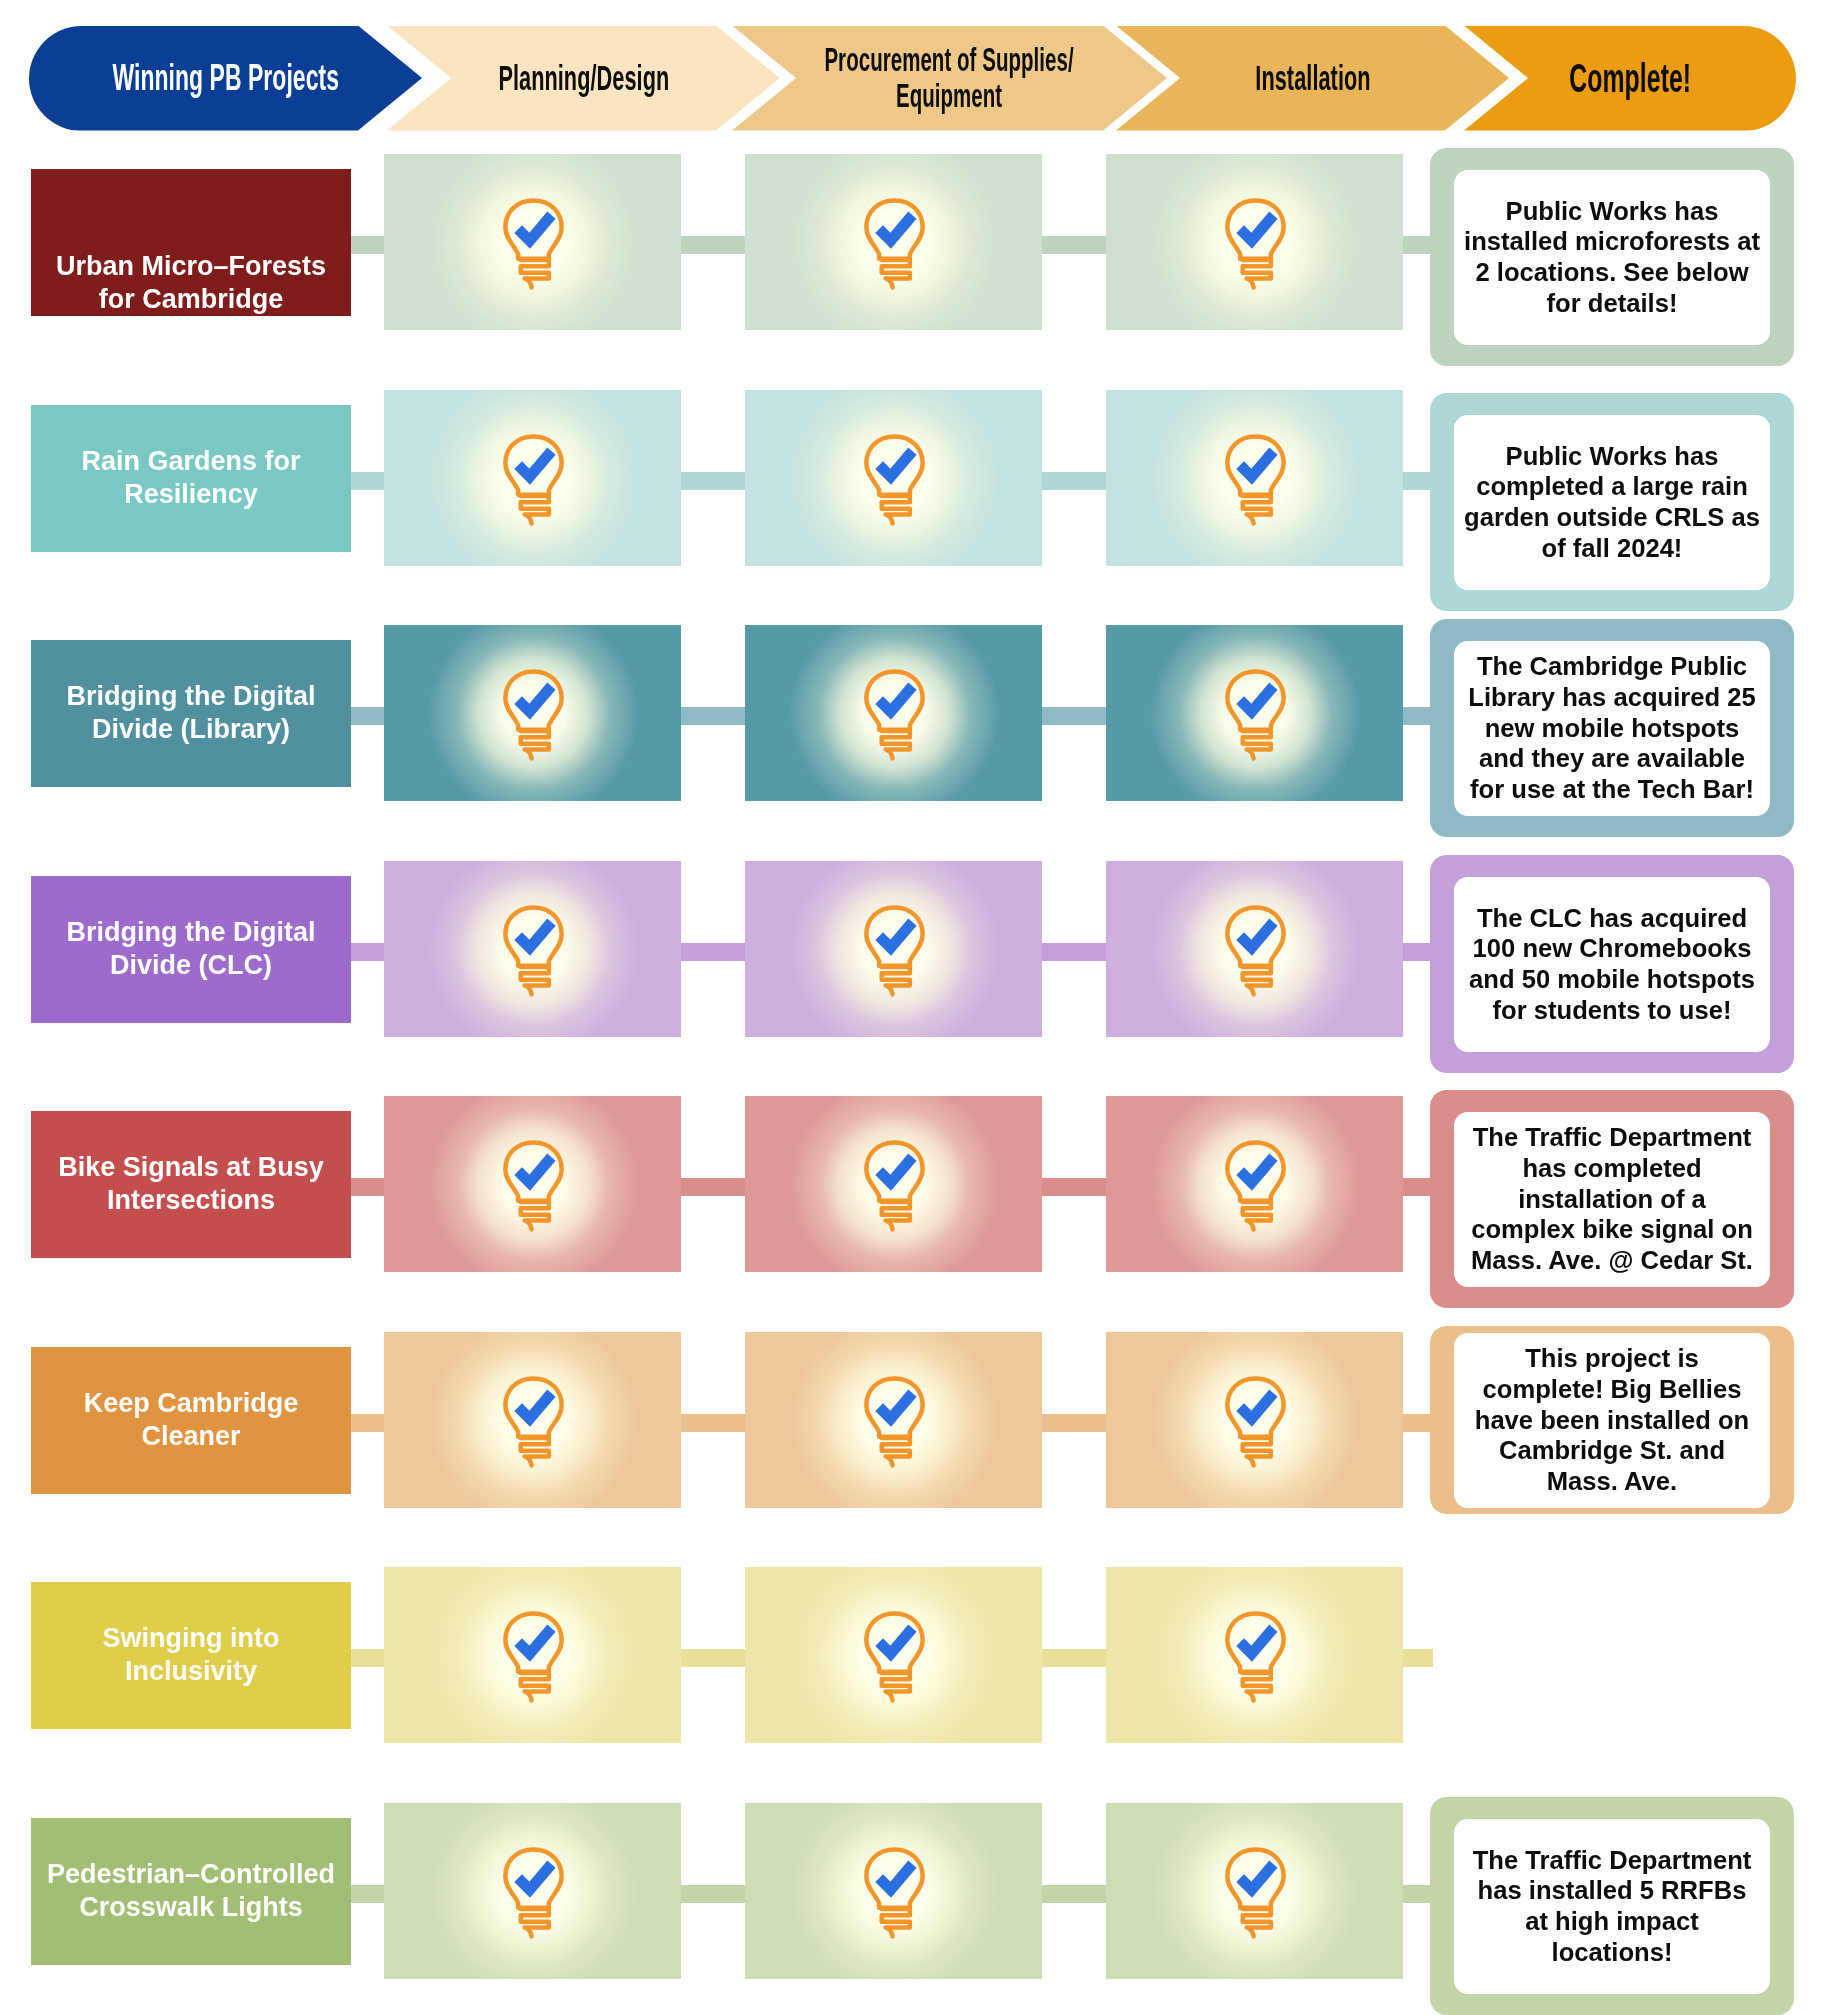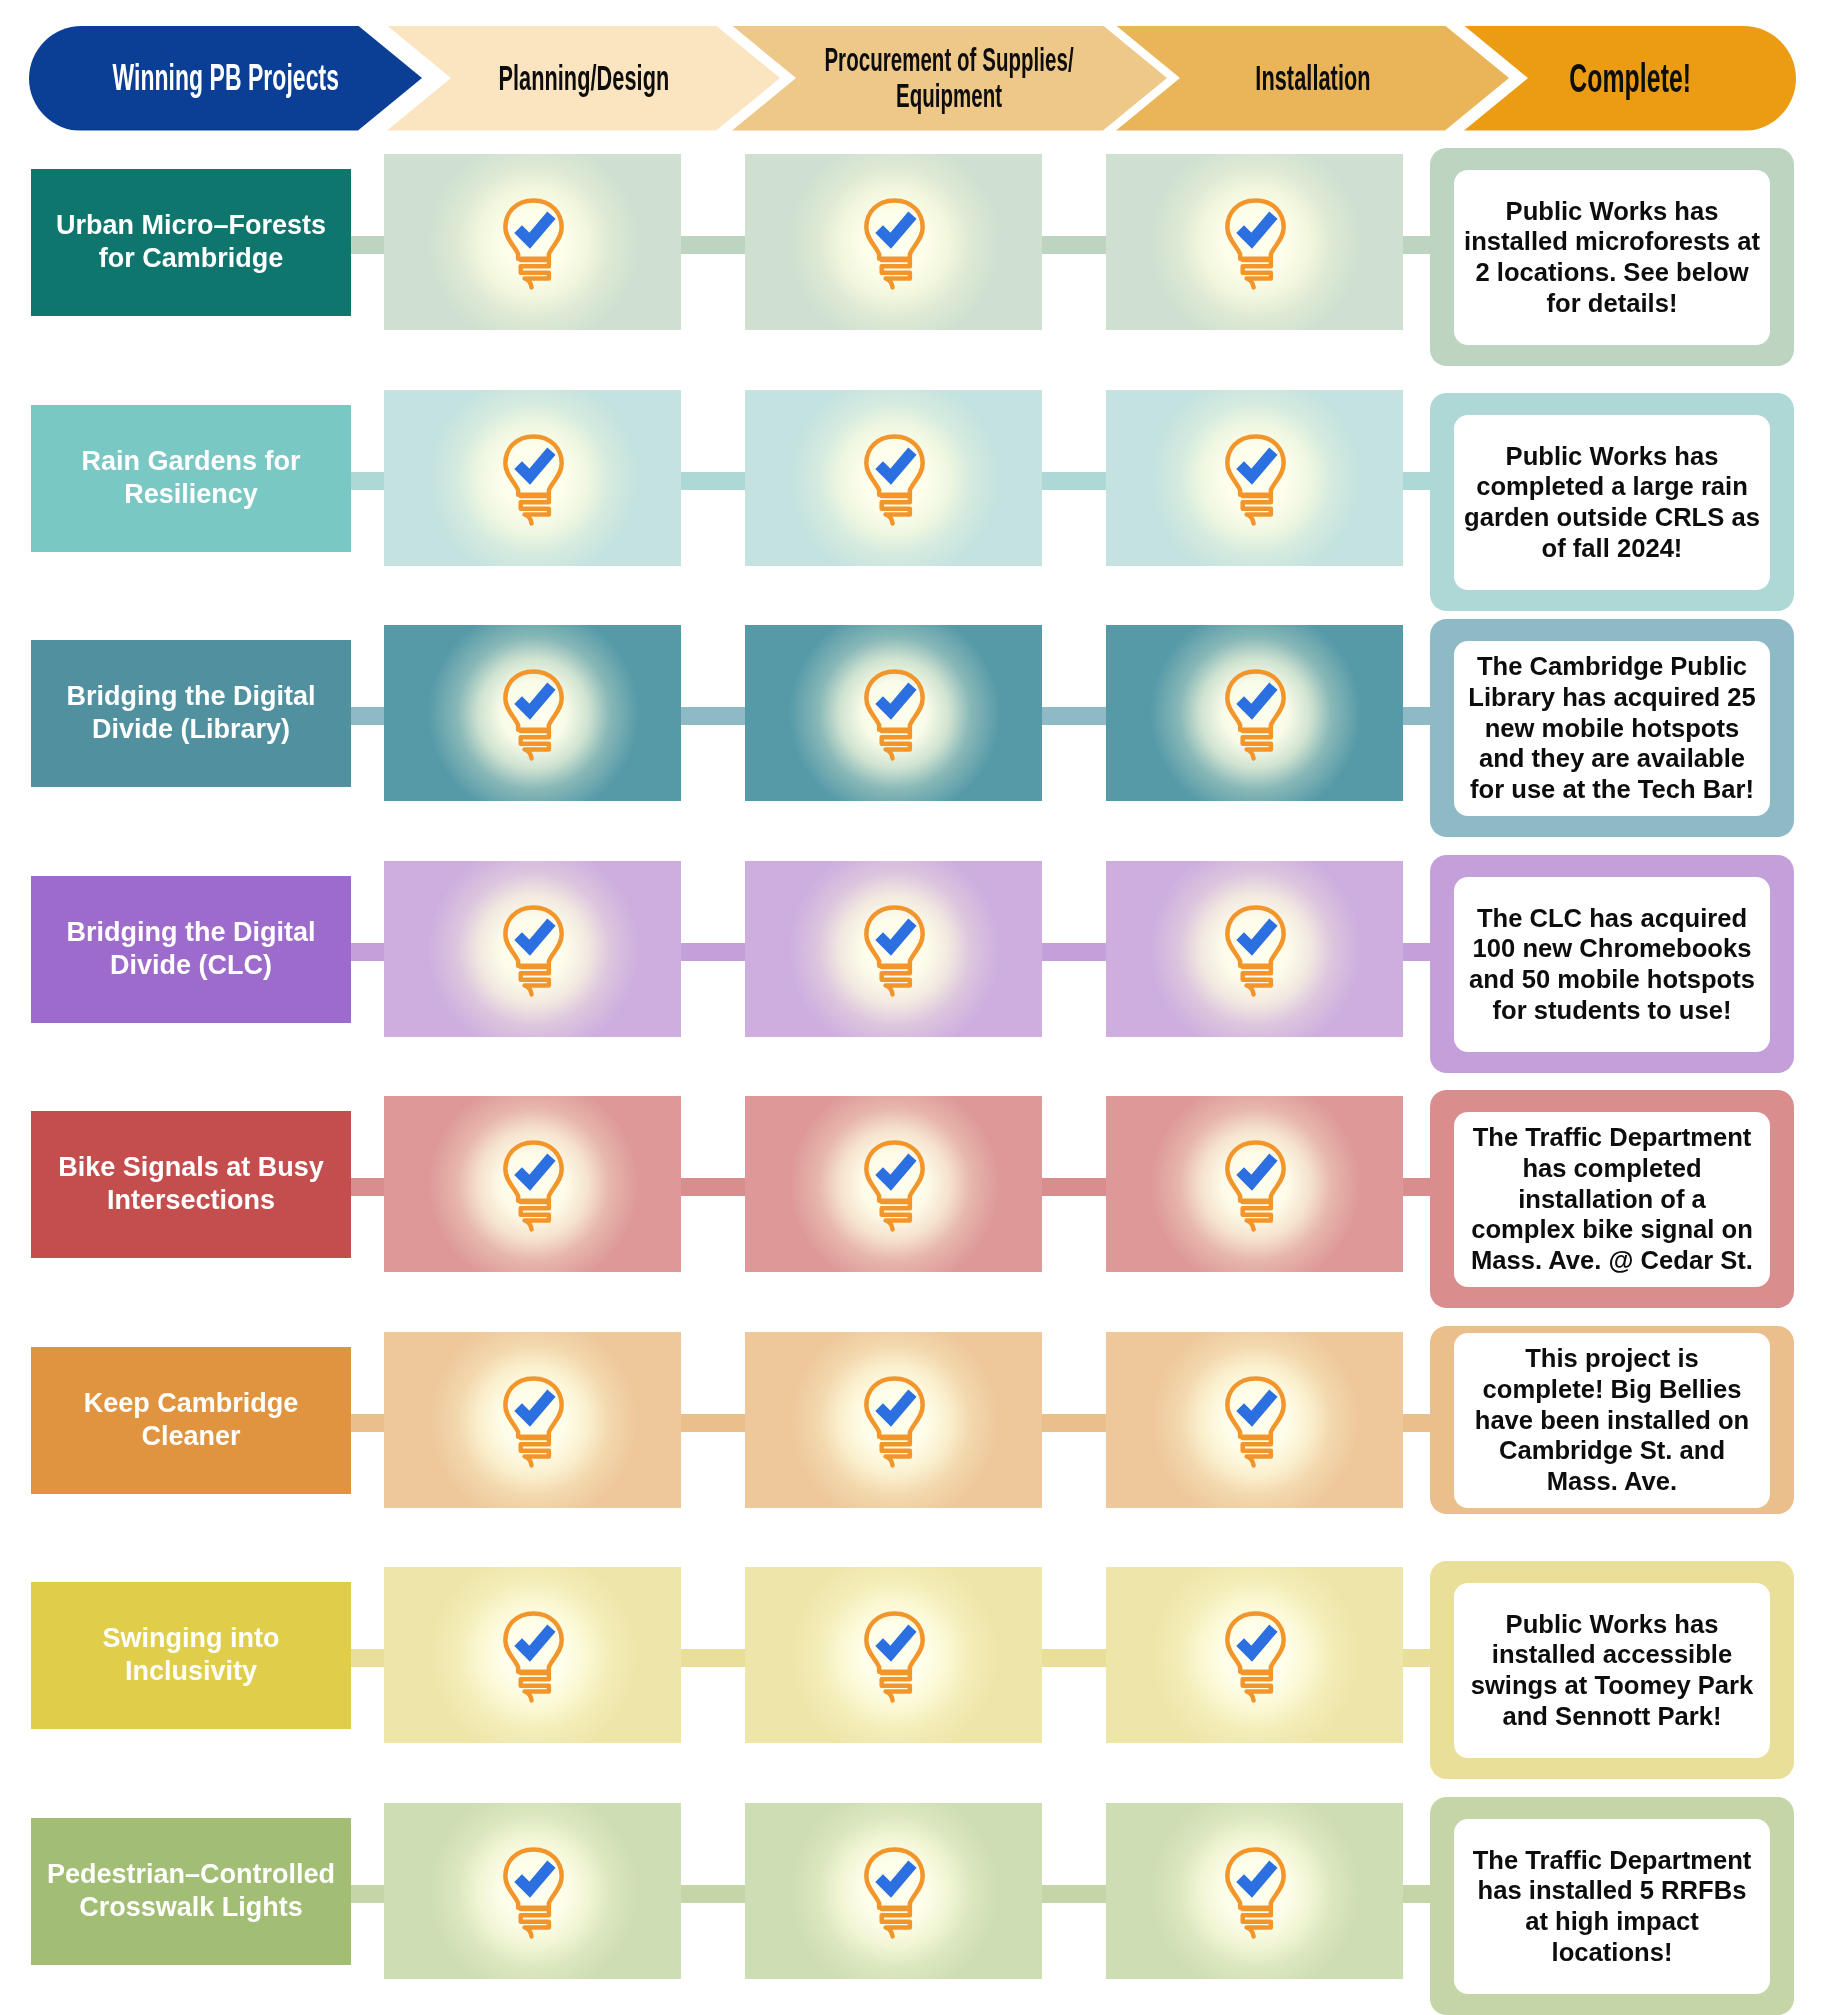--- a/index.html
+++ b/index.html
@@ -162,21 +162,21 @@
     <span class="chev-label">Complete!</span>
   </div>
 </div>
 
 <div id="rows-container">
     <div class="row" style="top: 148px; height: 218px;">
       <div class="conn" style="left: 348px; width: 38px; top: 88px; background: rgb(188, 212, 192);"></div>
       <div class="conn" style="left: 678px; width: 69px; top: 88px; background: rgb(188, 212, 192);"></div>
       <div class="conn" style="left: 1039px; width: 69px; top: 88px; background: rgb(188, 212, 192);"></div>
       <div class="conn" style="left: 1401px; width: 32px; top: 88px; background: rgb(188, 212, 192);"></div>
-      <div class="proj-box" style="top: 20.5px; height: 147px; background: #0f766e;">
+      <div class="proj-box" style="top: 20.5px; height: 147px; background: #7f1d1d; align-items: flex-end;">
         <div class="proj-label">Urban Micro–Forests for Cambridge</div>
       </div>
       <div class="stage" style="left: 384px; width: 297px; top: 6.4px; height: 176px; background: rgb(207, 224, 209);">
         <div class="glow"></div>
         <div class="bulb"><svg viewBox="0 0 120 150" width="77" height="96" xmlns="http://www.w3.org/2000/svg">
             <path d="M60 10 C 32 10, 16 30, 16 52 C 16 70, 30 80, 36 94 L 36 101 L 84 101 L 84 94 C 90 80, 104 70, 104 52 C 104 30, 88 10, 60 10 Z" fill="none" stroke="#f2962b" stroke-width="7" stroke-linecap="round" stroke-linejoin="round"></path>
             <path d="M40 103 L 84 103 L 84 113 L 40 113 L 40 123 L 84 123 L 84 132 L 46 132 C 52 134, 56 139, 57 146" fill="none" stroke="#f2962b" stroke-width="7" stroke-linecap="round" stroke-linejoin="round"></path>
             <path d="M36 55 L 54 73 L 88 33" fill="none" stroke="#2b6fe0" stroke-width="17" stroke-linecap="butt" stroke-linejoin="miter"></path>
           </svg></div>
       </div>
@@ -417,25 +417,20 @@
           </svg></div>
       </div>
       <div class="stage" style="left: 1106px; width: 297px; top: 6.4px; height: 176px; background: rgb(238, 229, 168);">
         <div class="glow"></div>
         <div class="bulb"><svg viewBox="0 0 120 150" width="77" height="96" xmlns="http://www.w3.org/2000/svg">
             <path d="M60 10 C 32 10, 16 30, 16 52 C 16 70, 30 80, 36 94 L 36 101 L 84 101 L 84 94 C 90 80, 104 70, 104 52 C 104 30, 88 10, 60 10 Z" fill="none" stroke="#f2962b" stroke-width="7" stroke-linecap="round" stroke-linejoin="round"></path>
             <path d="M40 103 L 84 103 L 84 113 L 40 113 L 40 123 L 84 123 L 84 132 L 46 132 C 52 134, 56 139, 57 146" fill="none" stroke="#f2962b" stroke-width="7" stroke-linecap="round" stroke-linejoin="round"></path>
             <path d="M36 55 L 54 73 L 88 33" fill="none" stroke="#2b6fe0" stroke-width="17" stroke-linecap="butt" stroke-linejoin="miter"></path>
           </svg></div>
       </div>
-      <div class="note-outer" style="top: 0px; height: 218px; background: rgb(234, 223, 152);">
-        <div class="note-inner" style="height: 175px;">
-          <div class="note-text">Public Works has installed accessible swings at Toomey Park and Sennott Park!</div>
-        </div>
-      </div>
     </div>
     <div class="row" style="top: 1797px; height: 218px;">
       <div class="conn" style="left: 348px; width: 38px; top: 88px; background: rgb(196, 214, 167);"></div>
       <div class="conn" style="left: 678px; width: 69px; top: 88px; background: rgb(196, 214, 167);"></div>
       <div class="conn" style="left: 1039px; width: 69px; top: 88px; background: rgb(196, 214, 167);"></div>
       <div class="conn" style="left: 1401px; width: 32px; top: 88px; background: rgb(196, 214, 167);"></div>
       <div class="proj-box" style="top: 20.5px; height: 147px; background: rgb(162, 189, 116);">
         <div class="proj-label">Pedestrian–Controlled Crosswalk Lights</div>
       </div>
       <div class="stage" style="left: 384px; width: 297px; top: 6.4px; height: 176px; background: rgb(205, 221, 180);">

